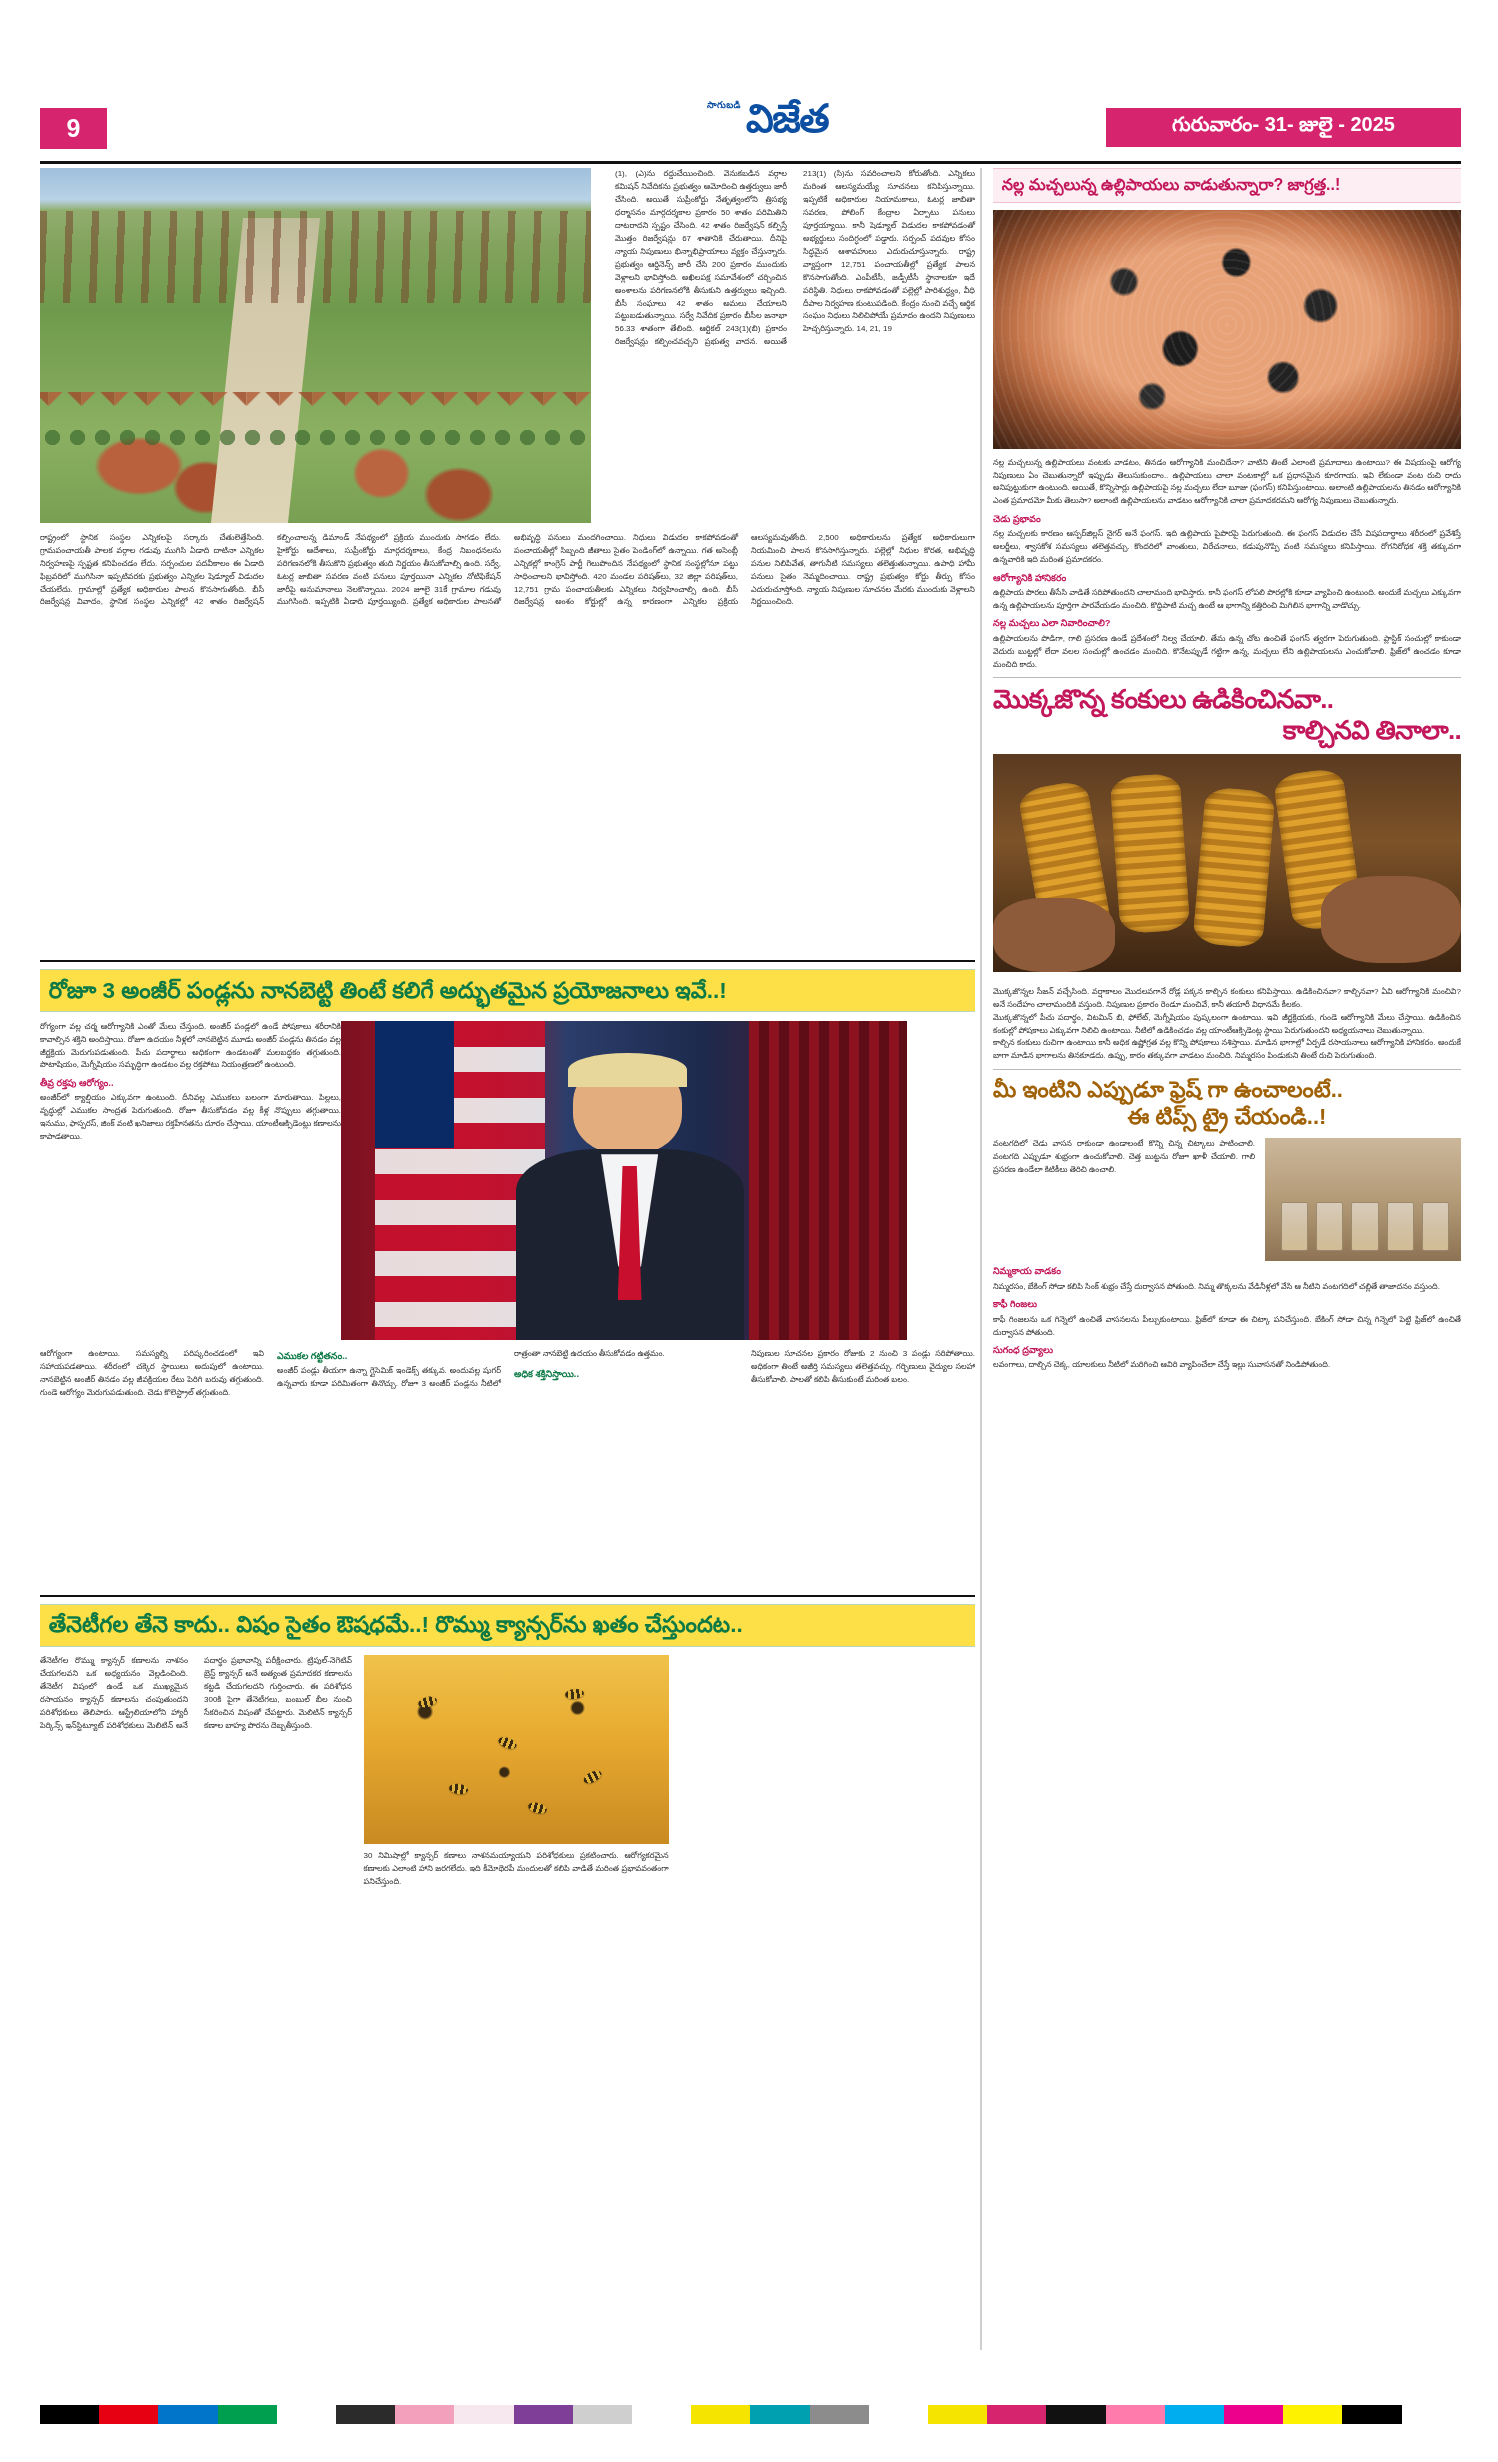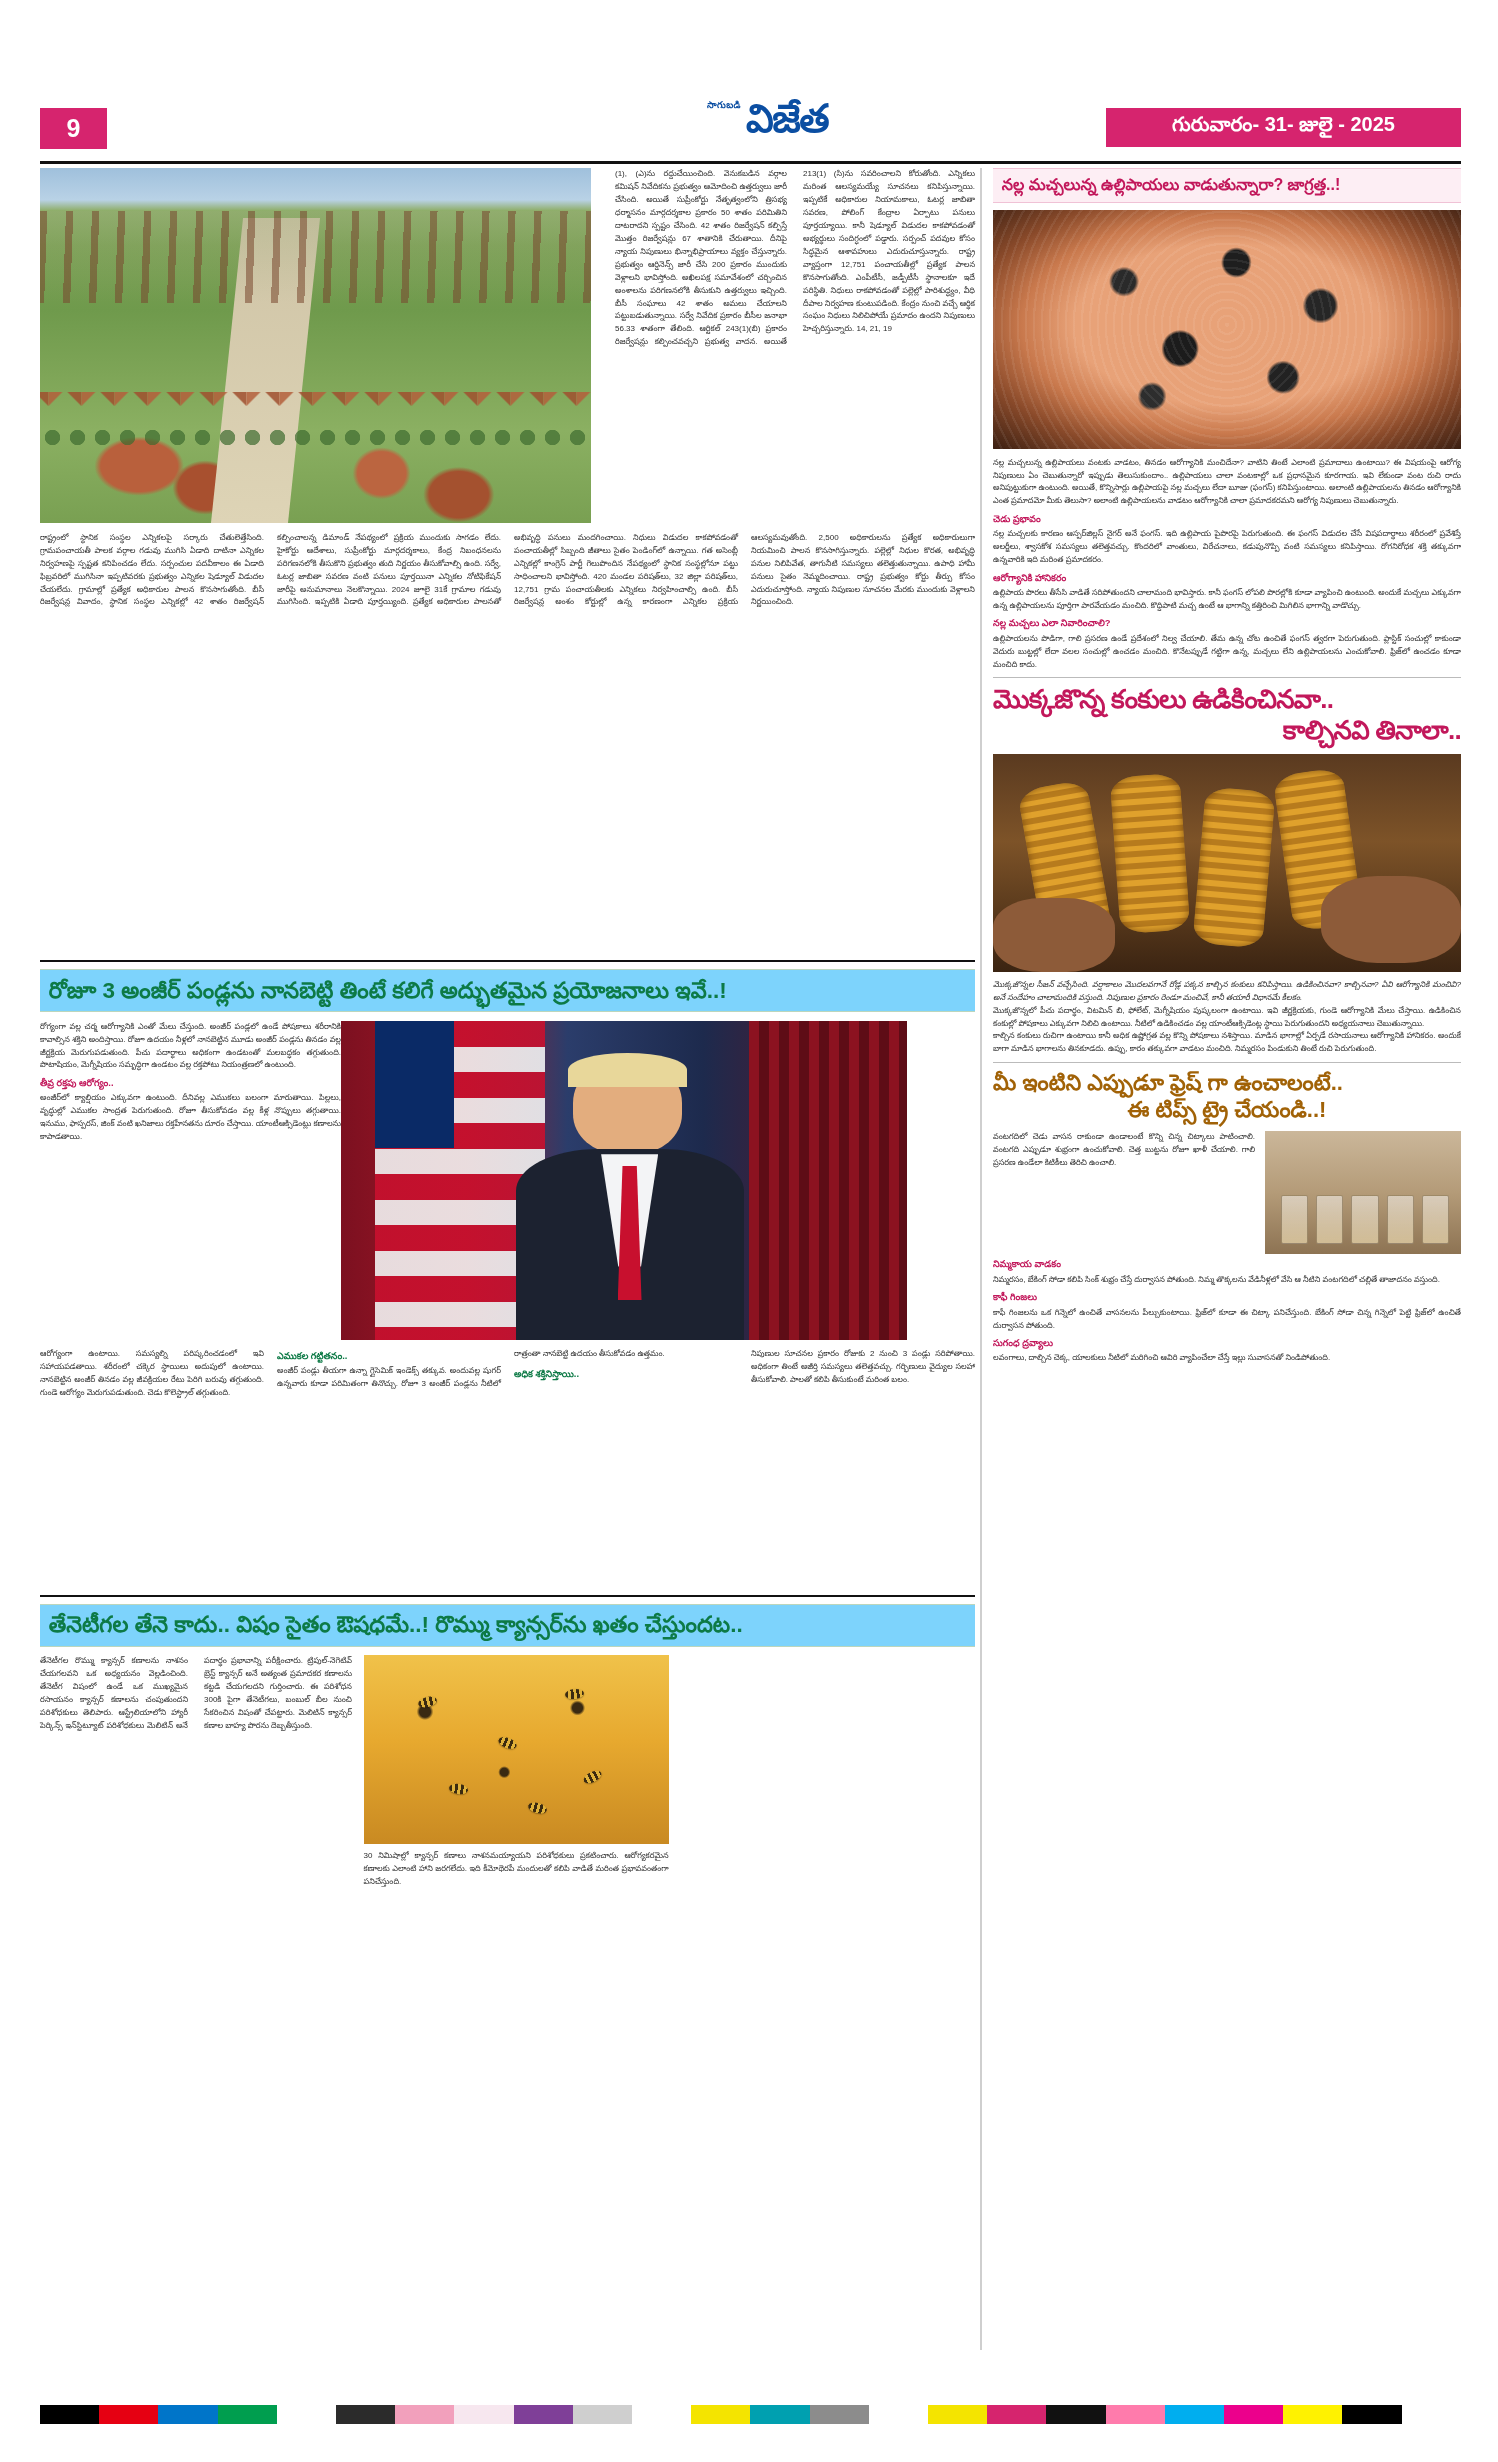--- a/index.html
+++ b/index.html
@@ -93,21 +93,21 @@
     font-weight: bold;
     color: #d6246e;
     line-height: 1.15;
     font-family: "Liberation Sans", sans-serif;
   }
   .hd-xl { font-size: 39px; color: #c2185b; letter-spacing: -0.7px; }
   .hd-l  { font-size: 22.5px; color: #0d7a46; }
   .hd-m  { font-size: 16px; color: #c2185b; }
 
   .band {
-    background: #7dd3fc;
+    background: #fde047;
     border-top: 1.5px solid #bcd6bc;
     border-bottom: 1.5px solid #bcd6bc;
     padding: 7.3px 8.7px;
   }
   .band-pink {
     background: #fdeef4;
     border-top: 1.5px solid #f0c2d6;
     border-bottom: 1.5px solid #f0c2d6;
     padding: 7.3px 8.7px;
   }
@@ -451,21 +451,21 @@
 
       <div class="photo corn" style="width:468px; height:218px; margin-top:7.3px;">
         <div class="cob" style="left:8%;  top:14%; transform:rotate(-10deg);"></div>
         <div class="cob" style="left:26%; top:10%; transform:rotate(-4deg);"></div>
         <div class="cob" style="left:44%; top:16%; transform:rotate(5deg);"></div>
         <div class="cob" style="left:62%; top:8%;  transform:rotate(-8deg);"></div>
         <div class="hand" style="left:0;   bottom:0;  width:26%; height:34%;"></div>
         <div class="hand" style="right:0;  bottom:4%; width:30%; height:40%;"></div>
       </div>
 
-      <div class="bodytext" style="margin-top:7px;font-style:italic;">మొక్కజొన్నల సీజన్ వచ్చేసింది. వర్షాకాలం మొదలవగానే రోడ్ల పక్కన కాల్చిన కంకులు కనిపిస్తాయి. ఉడికించినవా? కాల్చినవా? ఏవి ఆరోగ్యానికి మంచివి? అనే సందేహం చాలామందికి వస్తుంది. నిపుణుల ప్రకారం రెండూ మంచివే, కానీ తయారీ విధానమే కీలకం.</div>
+      <div class="bodytext" style="margin-top:14px;">మొక్కజొన్నల సీజన్ వచ్చేసింది. వర్షాకాలం మొదలవగానే రోడ్ల పక్కన కాల్చిన కంకులు కనిపిస్తాయి. ఉడికించినవా? కాల్చినవా? ఏవి ఆరోగ్యానికి మంచివి? అనే సందేహం చాలామందికి వస్తుంది. నిపుణుల ప్రకారం రెండూ మంచివే, కానీ తయారీ విధానమే కీలకం.</div>
       <div class="bodytext">మొక్కజొన్నలో పీచు పదార్థం, విటమిన్ బి, ఫోలేట్, మెగ్నీషియం పుష్కలంగా ఉంటాయి. ఇవి జీర్ణక్రియకు, గుండె ఆరోగ్యానికి మేలు చేస్తాయి. ఉడికించిన కంకుల్లో పోషకాలు ఎక్కువగా నిలిచి ఉంటాయి. నీటిలో ఉడికించడం వల్ల యాంటీఆక్సిడెంట్ల స్థాయి పెరుగుతుందని అధ్యయనాలు చెబుతున్నాయి.</div>
       <div class="bodytext">కాల్చిన కంకులు రుచిగా ఉంటాయి కానీ అధిక ఉష్ణోగ్రత వల్ల కొన్ని పోషకాలు నశిస్తాయి. మాడిన భాగాల్లో ఏర్పడే రసాయనాలు ఆరోగ్యానికి హానికరం. అందుకే బాగా మాడిన భాగాలను తినకూడదు. ఉప్పు, కారం తక్కువగా వాడటం మంచిది. నిమ్మరసం పిండుకుని తింటే రుచి పెరుగుతుంది.</div>
     </div>
 
     <div class="rule-thin"></div>
 
     <div class="story" style="margin-top:5.8px;">
       <div class="story-hd" style="font-size:22px; color:#a16207; line-height:1.25;">
         <div>మీ ఇంటిని ఎప్పుడూ ఫ్రెష్ గా ఉంచాలంటే..</div>
         <div style="text-align:center;">ఈ టిప్స్ ట్రై చేయండి..!</div>

